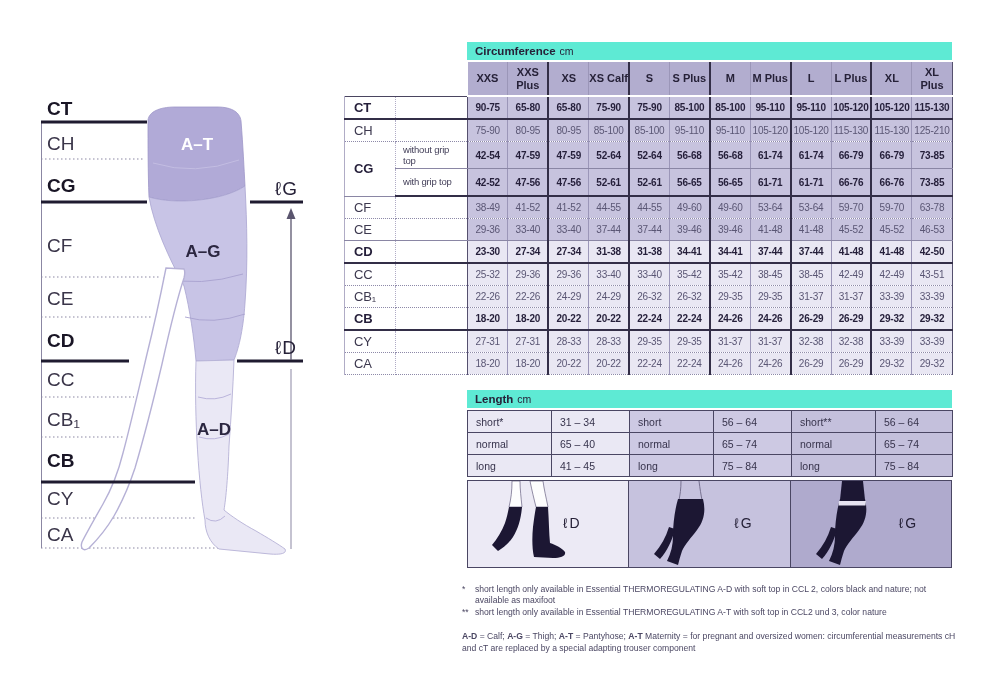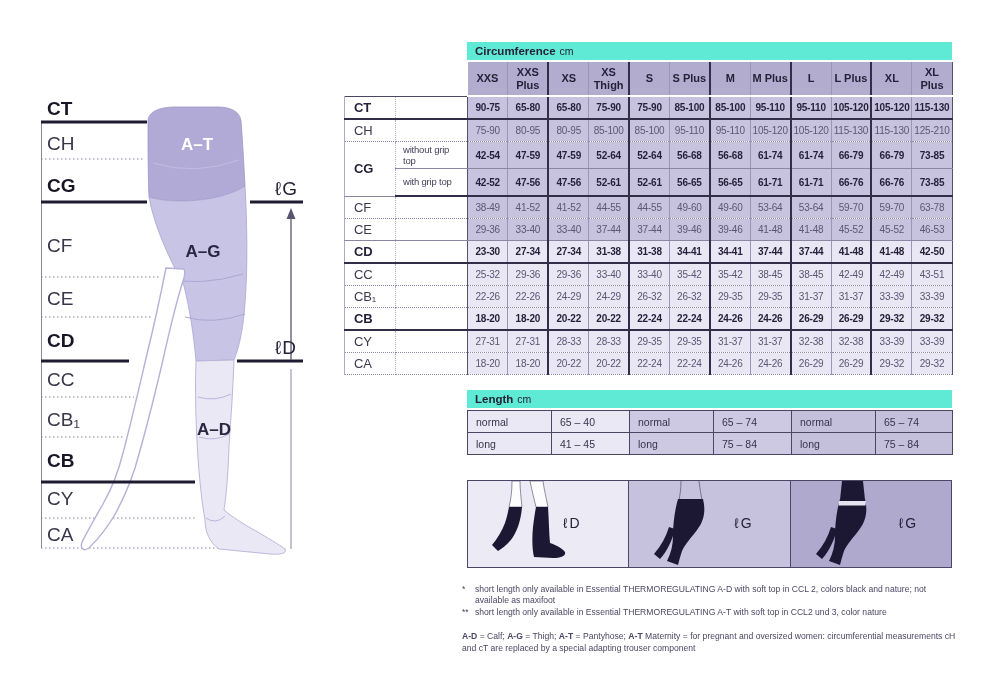--- a/index.html
+++ b/index.html
@@ -157,21 +157,21 @@
         <col style="width: 40.4px;">
         <col style="width: 40.4px;">
       </colgroup>
     <thead>
       <tr id="size-header-row">
           <td class="blank"></td>
           <td class="blank"></td>
           <td class="hd v-thin">XXS</td>
           <td class="hd v-thick">XXS Plus</td>
           <td class="hd v-thin">XS</td>
-          <td class="hd v-thick">XS Thigh</td>
+          <td class="hd v-thick">XS Calf</td>
           <td class="hd v-thin">S</td>
           <td class="hd v-thick">S Plus</td>
           <td class="hd v-thin">M</td>
           <td class="hd v-thick">M Plus</td>
           <td class="hd v-thin">L</td>
           <td class="hd v-thick">L Plus</td>
           <td class="hd v-thin">XL</td>
           <td class="hd v-end">XL Plus</td>
         </tr>
     </thead>
@@ -377,20 +377,28 @@
   <table class="ltable">
     <colgroup>
       <col style="width:84px">
         <col style="width:78px">
         <col style="width:84px">
       <col style="width:78px">
         <col style="width:84px">
         <col style="width:77px">
     </colgroup>
     <tbody id="length-body">
+        <tr>
+          <td class="g-light">short*</td>
+          <td class="g-light">31 – 34</td>
+          <td class="g-mid">short</td>
+          <td class="g-mid">56 – 64</td>
+          <td class="g-dark">short**</td>
+          <td class="g-dark">56 – 64</td>
+        </tr>
         <tr>
           <td class="g-light">normal</td>
           <td class="g-light">65 – 40</td>
           <td class="g-mid">normal</td>
           <td class="g-mid">65 – 74</td>
           <td class="g-dark">normal</td>
           <td class="g-dark">65 – 74</td>
         </tr>
         <tr>
           <td class="g-light">long</td>

